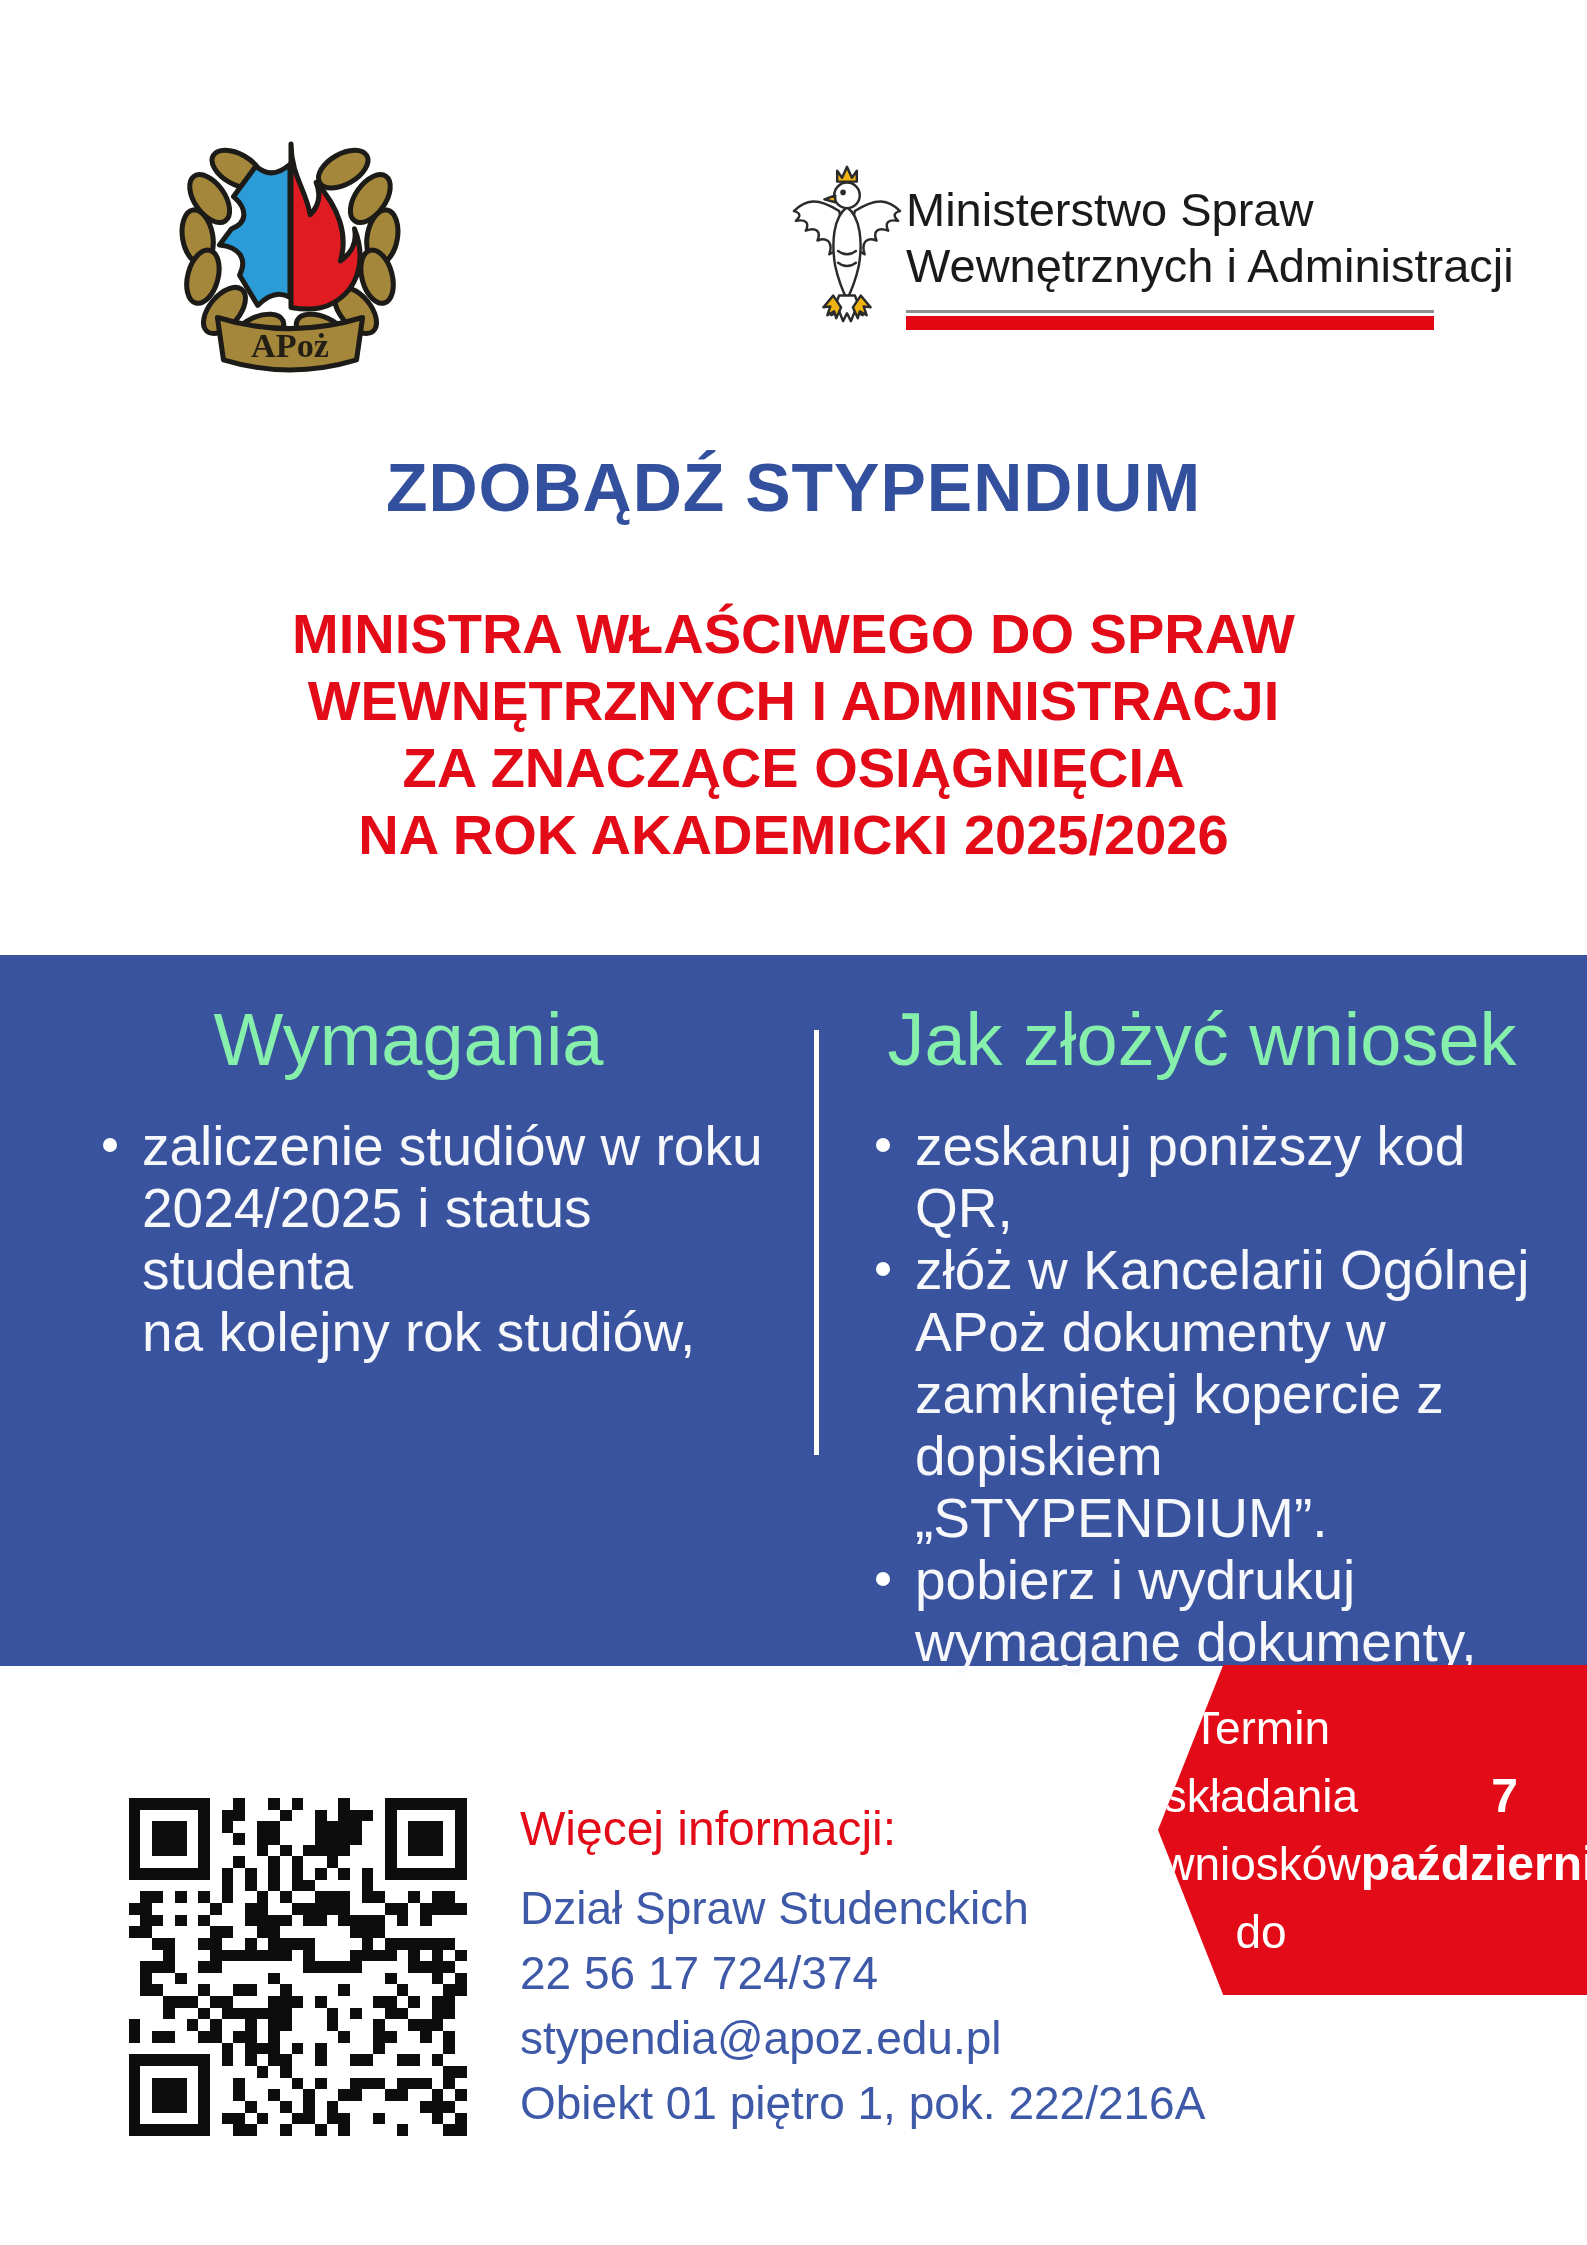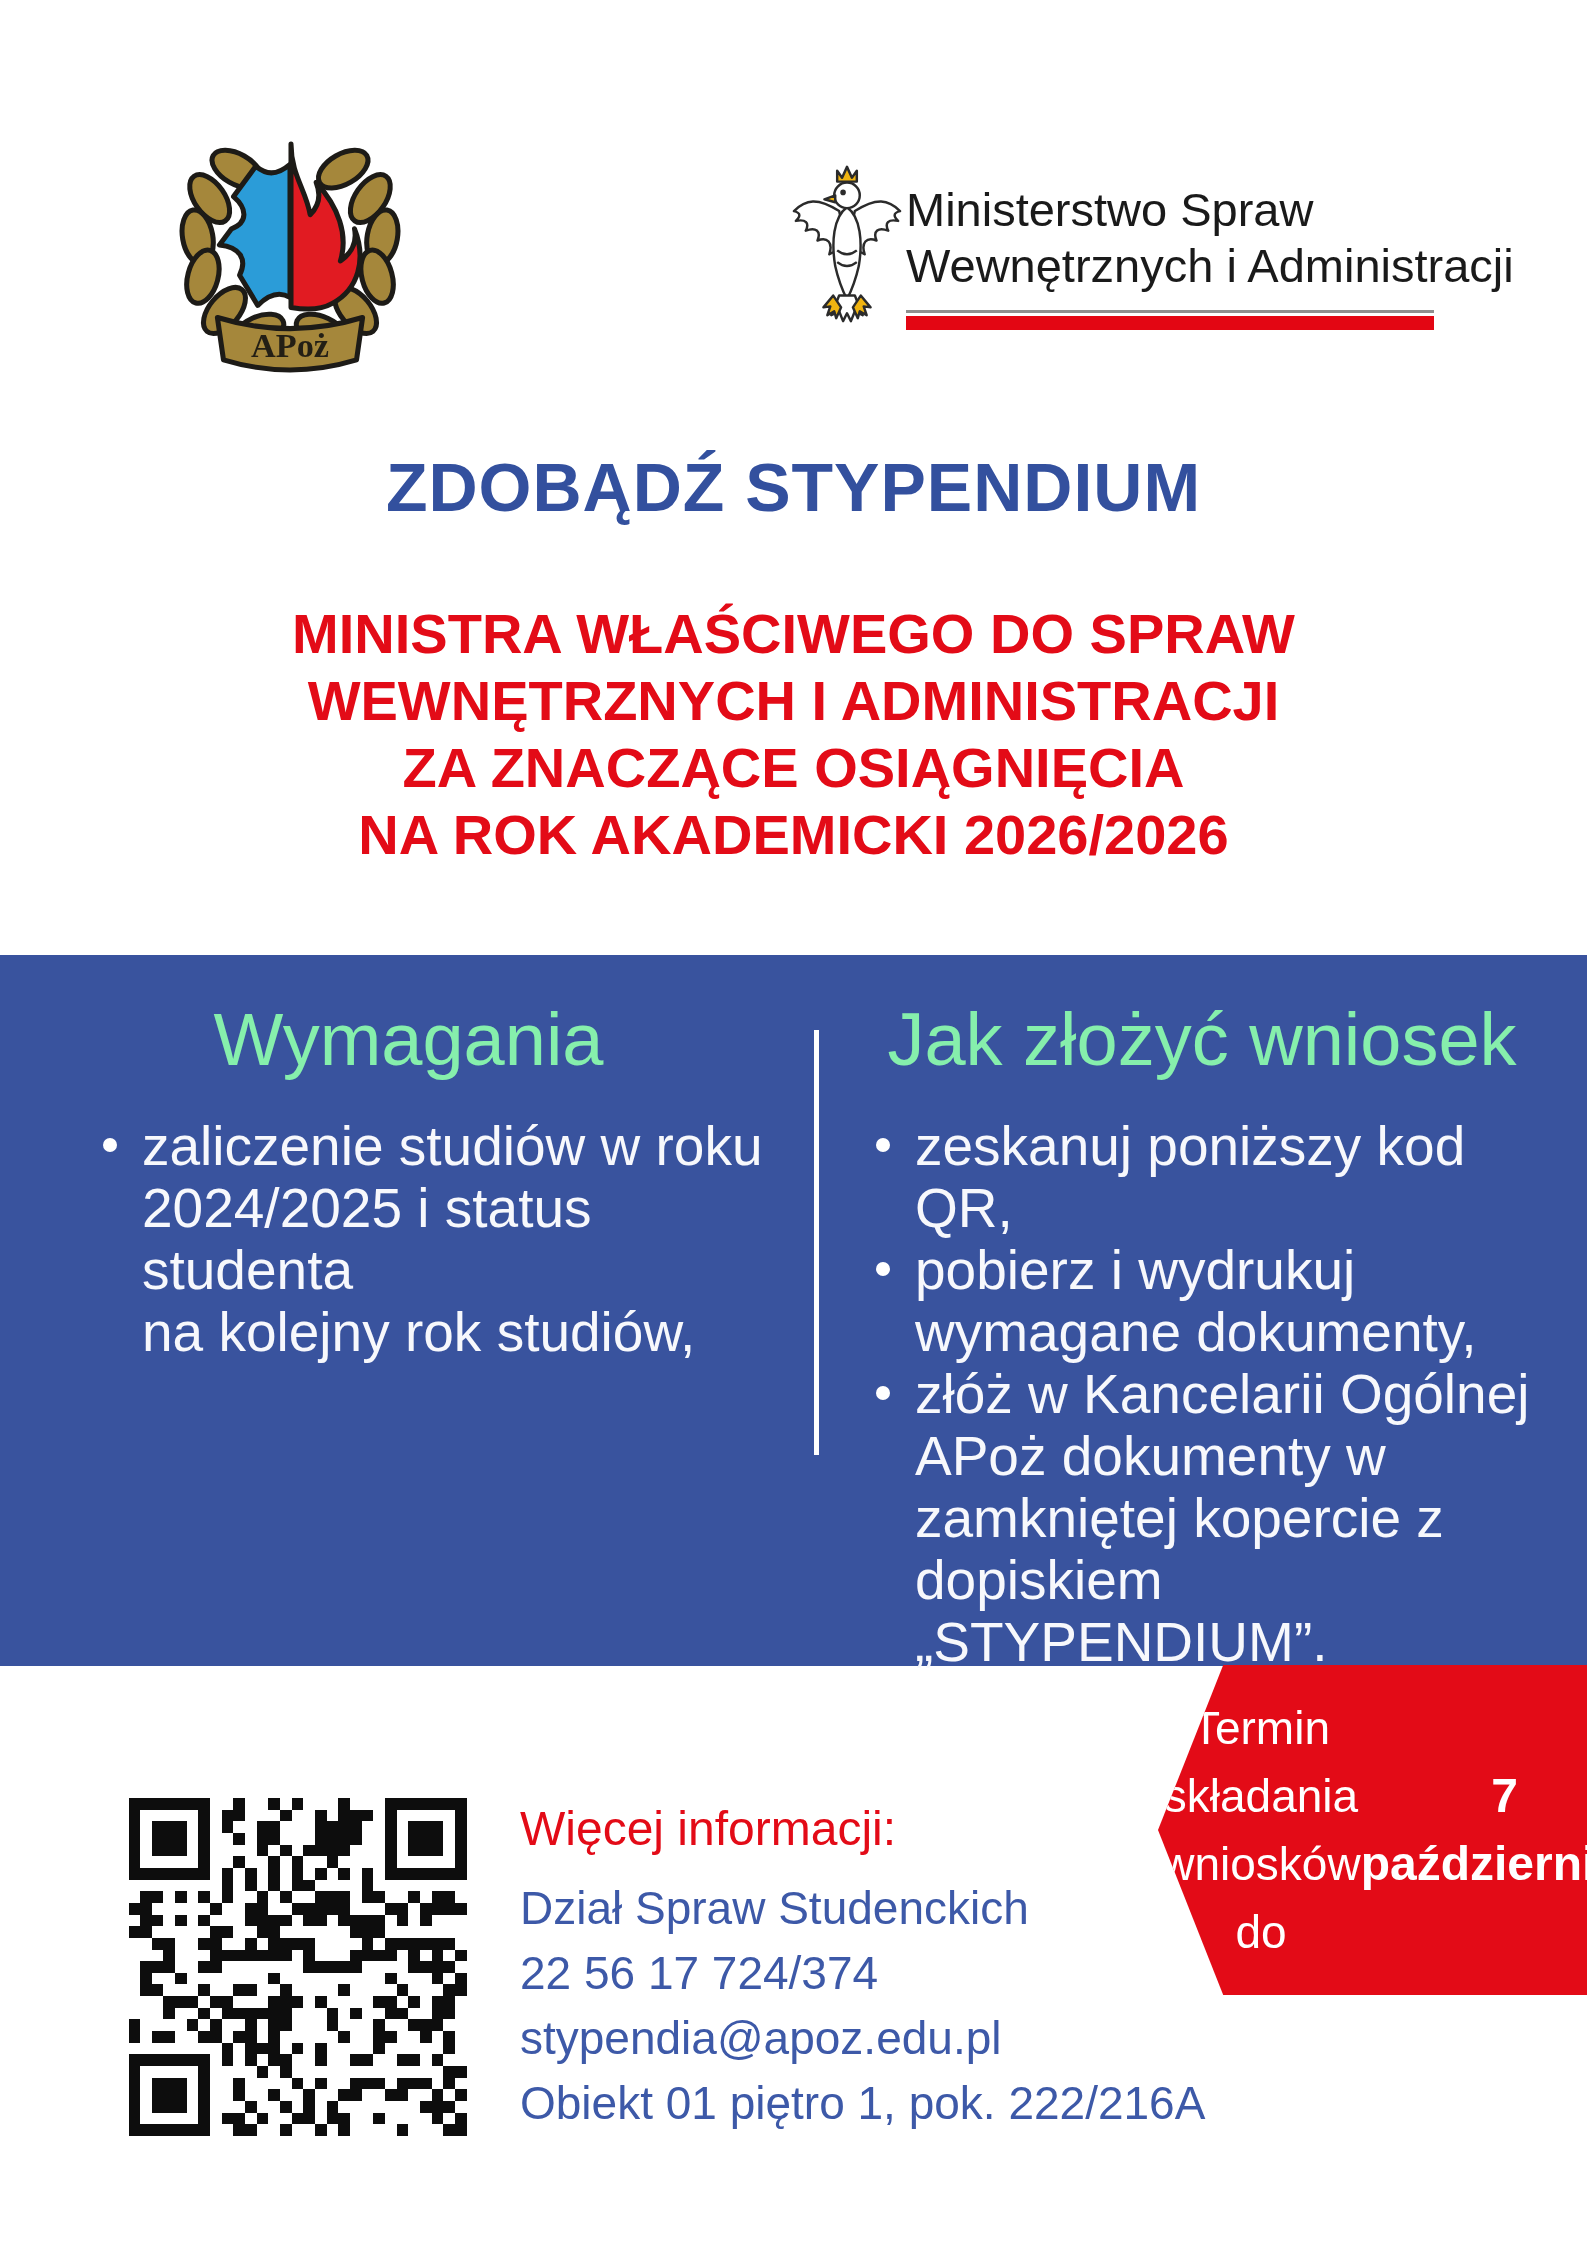--- a/index.html
+++ b/index.html
@@ -120,42 +120,42 @@
       <div class="min-line">Wewnętrznych i Administracji</div>
       <div class="flag-line"></div>
       <div class="flag-stripe"></div>
     </div>
   </div>
 
   <div class="title">ZDOBĄDŹ STYPENDIUM</div>
   <div class="subtitle">MINISTRA WŁAŚCIWEGO DO SPRAW
 WEWNĘTRZNYCH I ADMINISTRACJI
 ZA ZNACZĄCE OSIĄGNIĘCIA
-NA ROK AKADEMICKI 2026/2026</div>
+NA ROK AKADEMICKI 2025/2026</div>
 
   <section class="panel">
     <div class="col left">
       <h2>Wymagania</h2>
       <ul>
         <li>zaliczenie studiów w roku
 2024/2025 i status studenta
 na kolejny rok studiów,</li>
       </ul>
     </div>
     <div class="divider"></div>
     <div class="col right">
       <h2>Jak złożyć wniosek</h2>
       <ul>
         <li>zeskanuj poniższy kod QR,</li>
-        <li>pobierz i wydrukuj
-wymagane dokumenty,</li>
         <li>złóż w Kancelarii Ogólnej
 APoż dokumenty w
 zamkniętej kopercie z
 dopiskiem „STYPENDIUM”.</li>
+        <li>pobierz i wydrukuj
+wymagane dokumenty,</li>
       </ul>
     </div>
   </section>
 
   <svg id="qr" class="qr" viewBox="0 0 29 29" shape-rendering="crispEdges" aria-hidden="true">
       <g fill="#0d0d0d">
         <rect x="0" y="0" width="1" height="1"></rect>
         <rect x="1" y="0" width="1" height="1"></rect>
         <rect x="2" y="0" width="1" height="1"></rect>
         <rect x="3" y="0" width="1" height="1"></rect>

